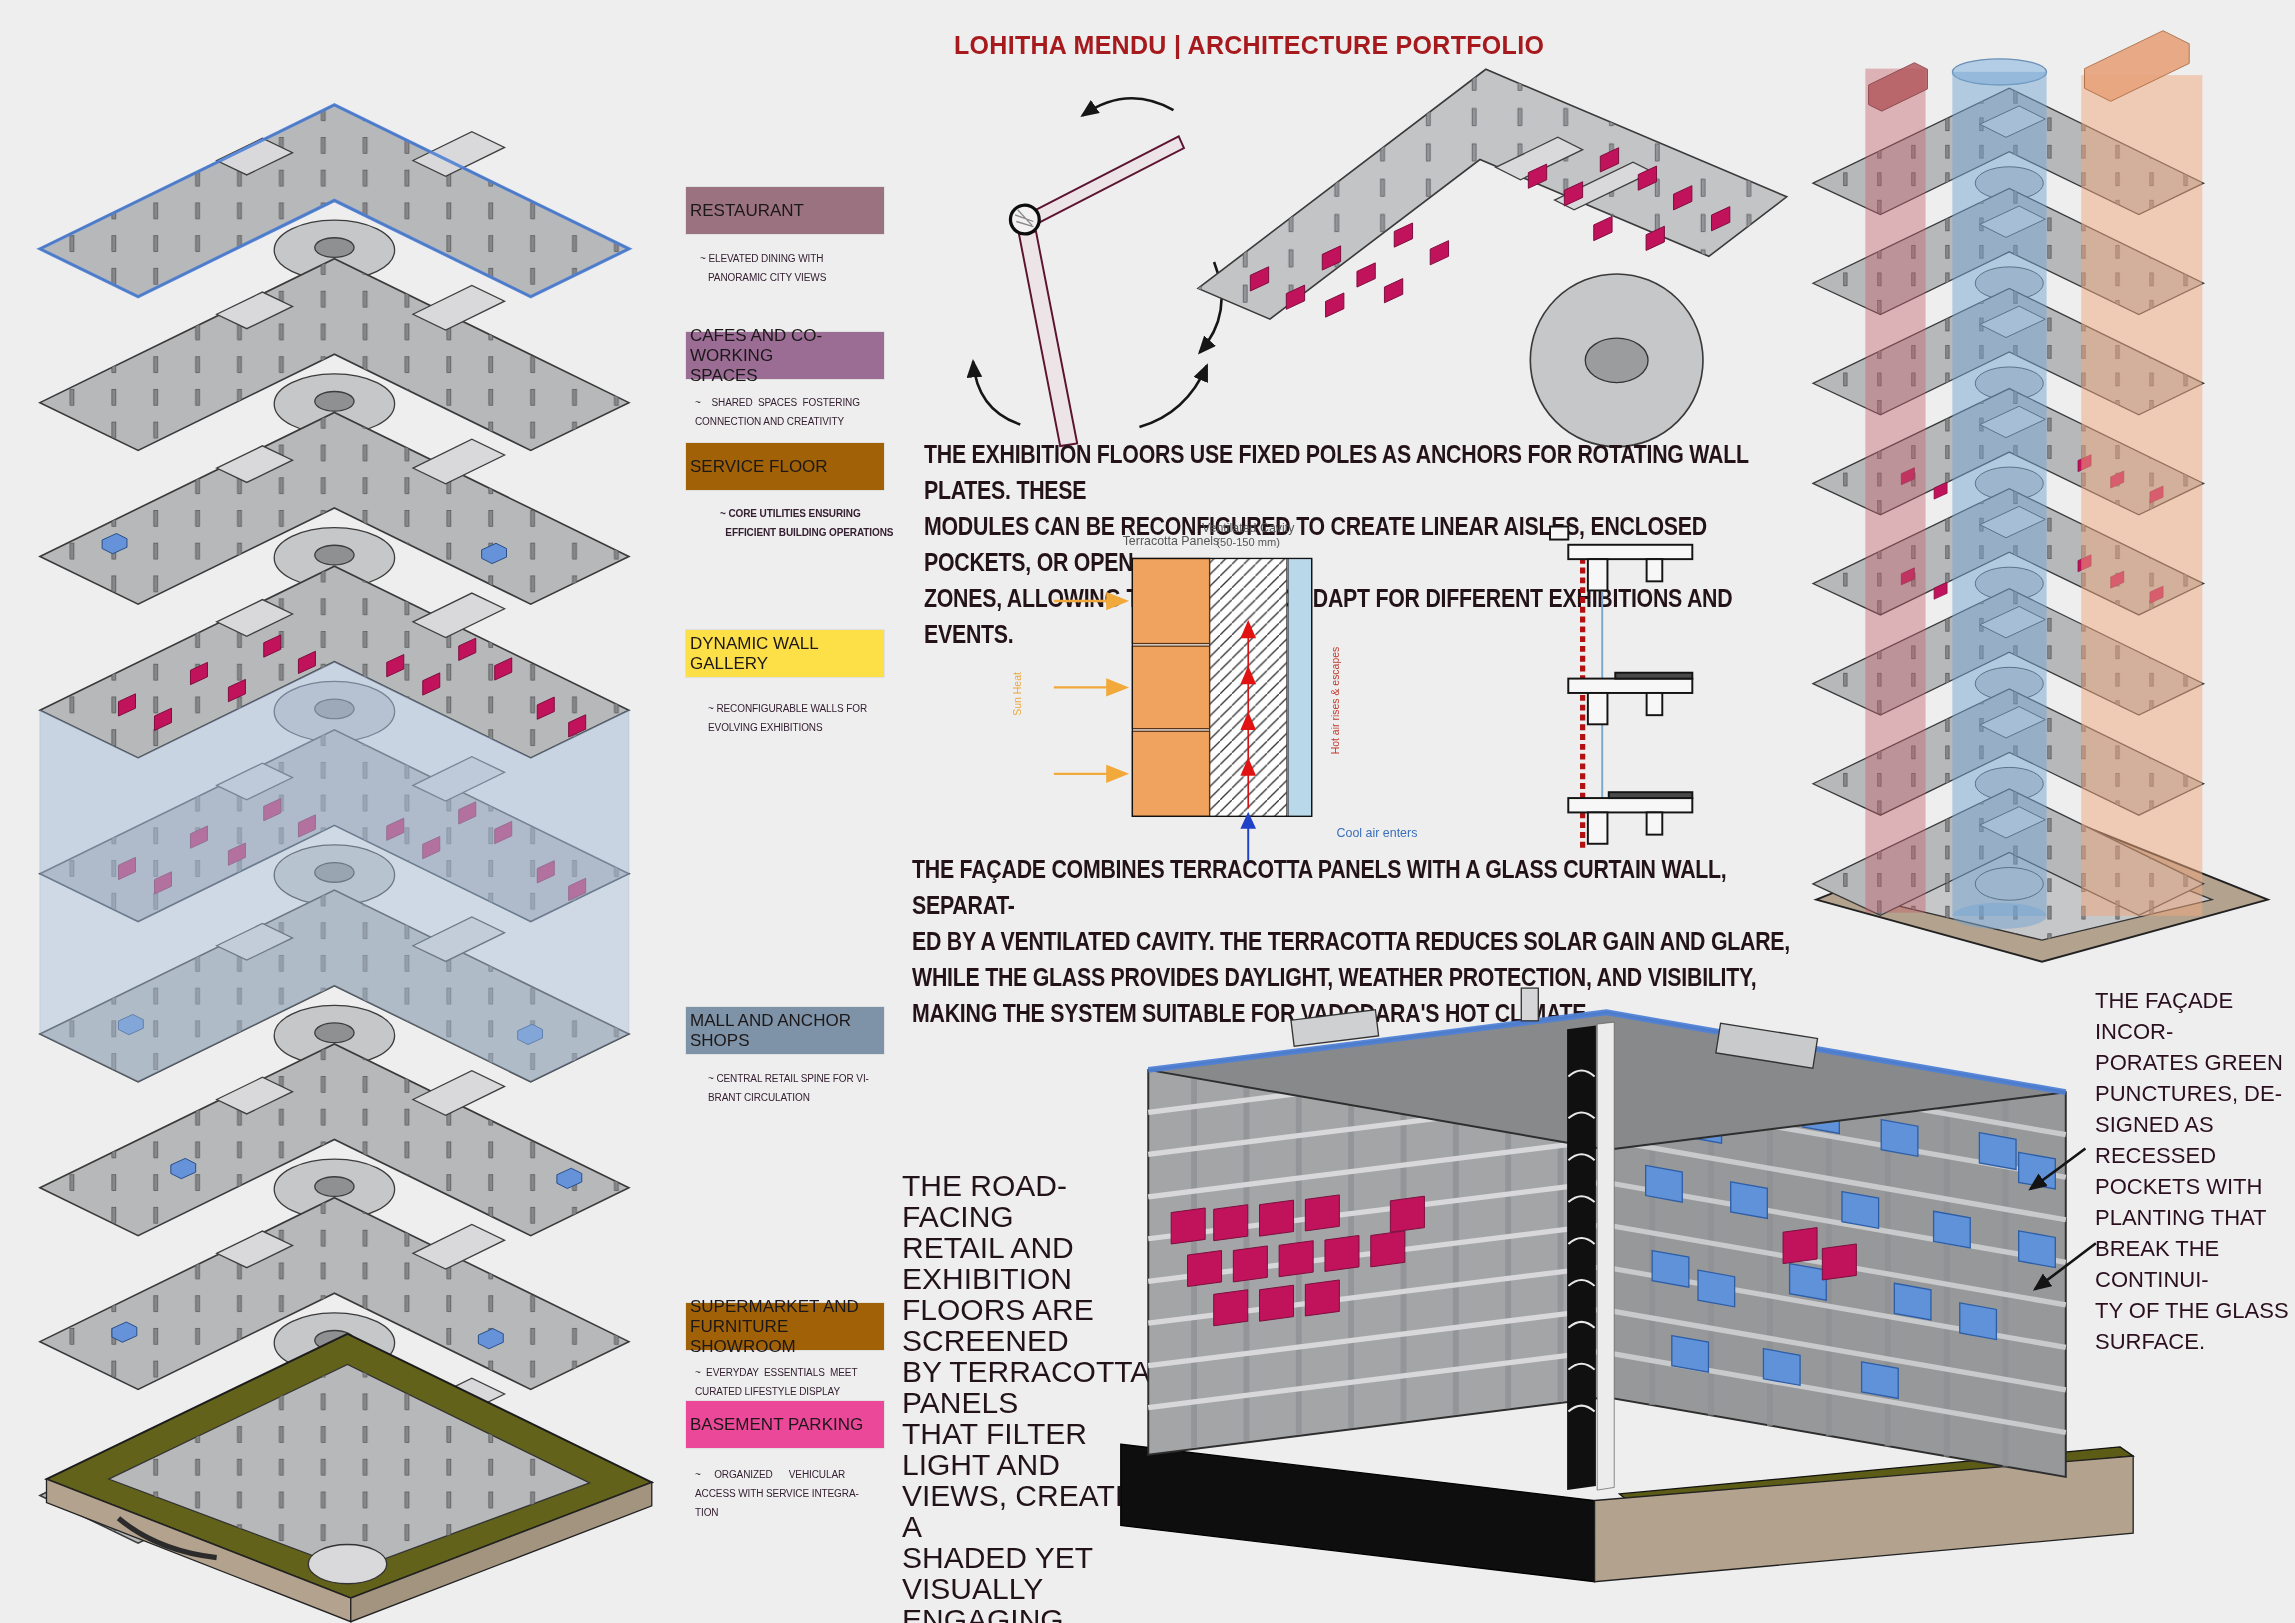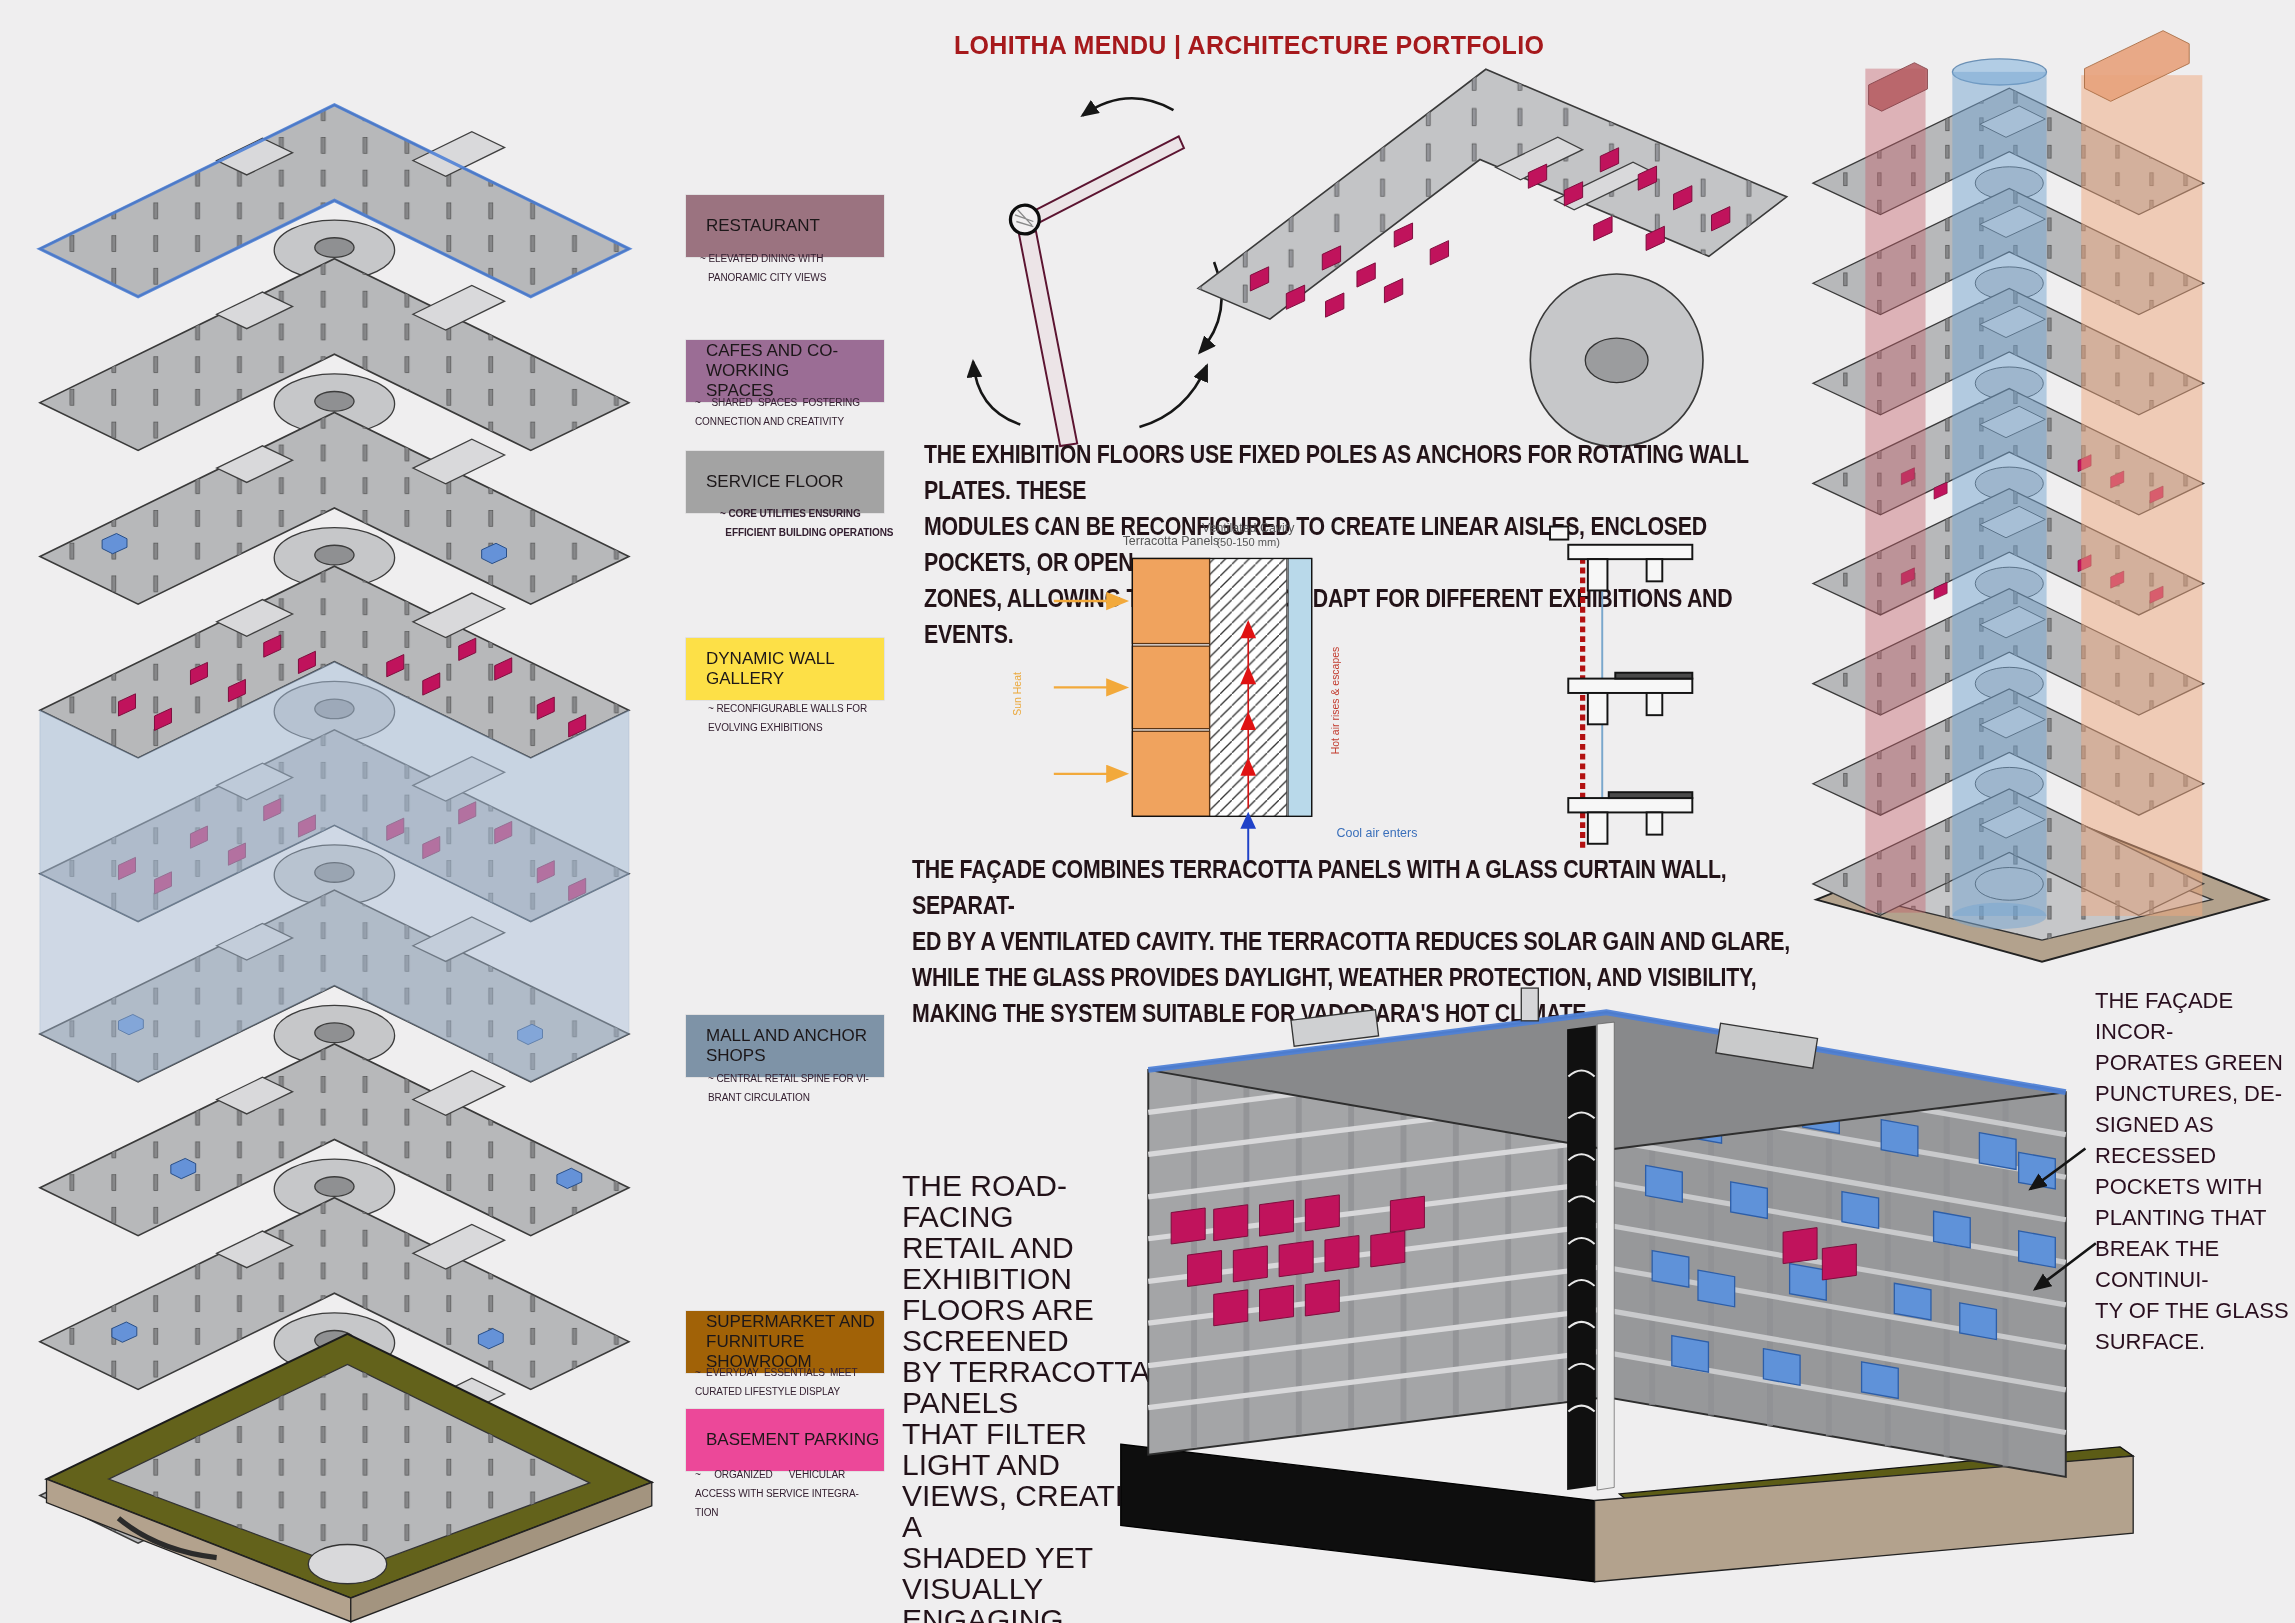--- a/index.html
+++ b/index.html
@@ -1,21 +1,21 @@
 <!DOCTYPE html>
 <html style="font-size:10.5px"><head>
 <meta charset="utf-8">
 <style>
   html,body{margin:0;padding:0;}
   body{width:2295px;height:1623px;position:relative;overflow:hidden;background:#efeeef;
        font-family:"Liberation Sans",sans-serif;color:#1e1a1b;}
   .abs{position:absolute;}
   .title{font-size:25px;font-weight:bold;letter-spacing:0.3px;color:#a6191c;white-space:nowrap;}
-  .legend-box{width:198px;height:62px;display:flex;align-items:center;padding-left:20px;box-sizing:border-box;
-      font-size:17px;line-height:20px;color:#1c1719;white-space:pre-line;box-shadow:0 0 0 0.7px rgba(0,0,0,.08);margin-top:8px;}
+  .legend-box{width:198px;height:47px;display:flex;align-items:center;padding-left:4px;box-sizing:border-box;
+      font-size:17px;line-height:20px;color:#1c1719;white-space:pre-line;box-shadow:0 0 0 0.7px rgba(0,0,0,.08);}
   .legend-desc{width:216px;font-size:10px;line-height:19px;color:#342031;white-space:pre-wrap;letter-spacing:-0.1px;}
   .para{white-space:pre-line;color:#201019;}
   .cond{font-weight:bold;font-size:26px;line-height:36px;letter-spacing:-0.3px;transform:scaleX(.82);transform-origin:0 0;color:#231318;}
   .body-sans{font-size:30px;line-height:31px;color:#221219;}
   .green-sans{font-size:22px;line-height:31px;color:#2a0f1f;}
   svg{position:absolute;overflow:visible;}
   svg text{font-family:"Liberation Sans",sans-serif;}
   .pl{fill:#b7b8ba;stroke:#3a3a3a;stroke-width:2.5;}
   .room{fill:#d9d9db;stroke:#3f3f3f;stroke-width:2;}
   .slabL{stroke:#d8d8da;stroke-width:8;fill:none;}
@@ -125,21 +125,21 @@
 <div>
   <div class="abs legend-box" style="left: 686px; top: 187px; background: rgb(155, 115, 128);">RESTAURANT</div>
   <div class="abs legend-desc" style="left:700px;top:249px;">~ ELEVATED DINING WITH
    PANORAMIC CITY VIEWS</div>
 
   <div class="abs legend-box" style="left: 686px; top: 332px; background: rgb(155, 109, 149);">CAFES AND CO-WORKING
 SPACES</div>
   <div class="abs legend-desc" style="left:695px;top:393px;">~    SHARED  SPACES  FOSTERING
 CONNECTION AND CREATIVITY</div>
 
-  <div class="abs legend-box" style="left: 686px; top: 443px; background: #a3a3a3;">SERVICE FLOOR</div>
+  <div class="abs legend-box" style="left: 686px; top: 443px; background: #a16207;">SERVICE FLOOR</div>
   <div class="abs legend-desc" style="left:720px;top:504px;font-weight:bold;">~ CORE UTILITIES ENSURING
   EFFICIENT BUILDING OPERATIONS</div>
 
   <div class="abs legend-box" style="left: 686px; top: 630px; background: #fde047;">DYNAMIC WALL GALLERY</div>
   <div class="abs legend-desc" style="left:708px;top:699px;">~ RECONFIGURABLE WALLS FOR
 EVOLVING EXHIBITIONS</div>
 
   <div class="abs legend-box" style="left: 686px; top: 1007px; background: rgb(126, 147, 167);">MALL AND ANCHOR
 SHOPS</div>
   <div class="abs legend-desc" style="left:708px;top:1069px;">~ CENTRAL RETAIL SPINE FOR VI-

